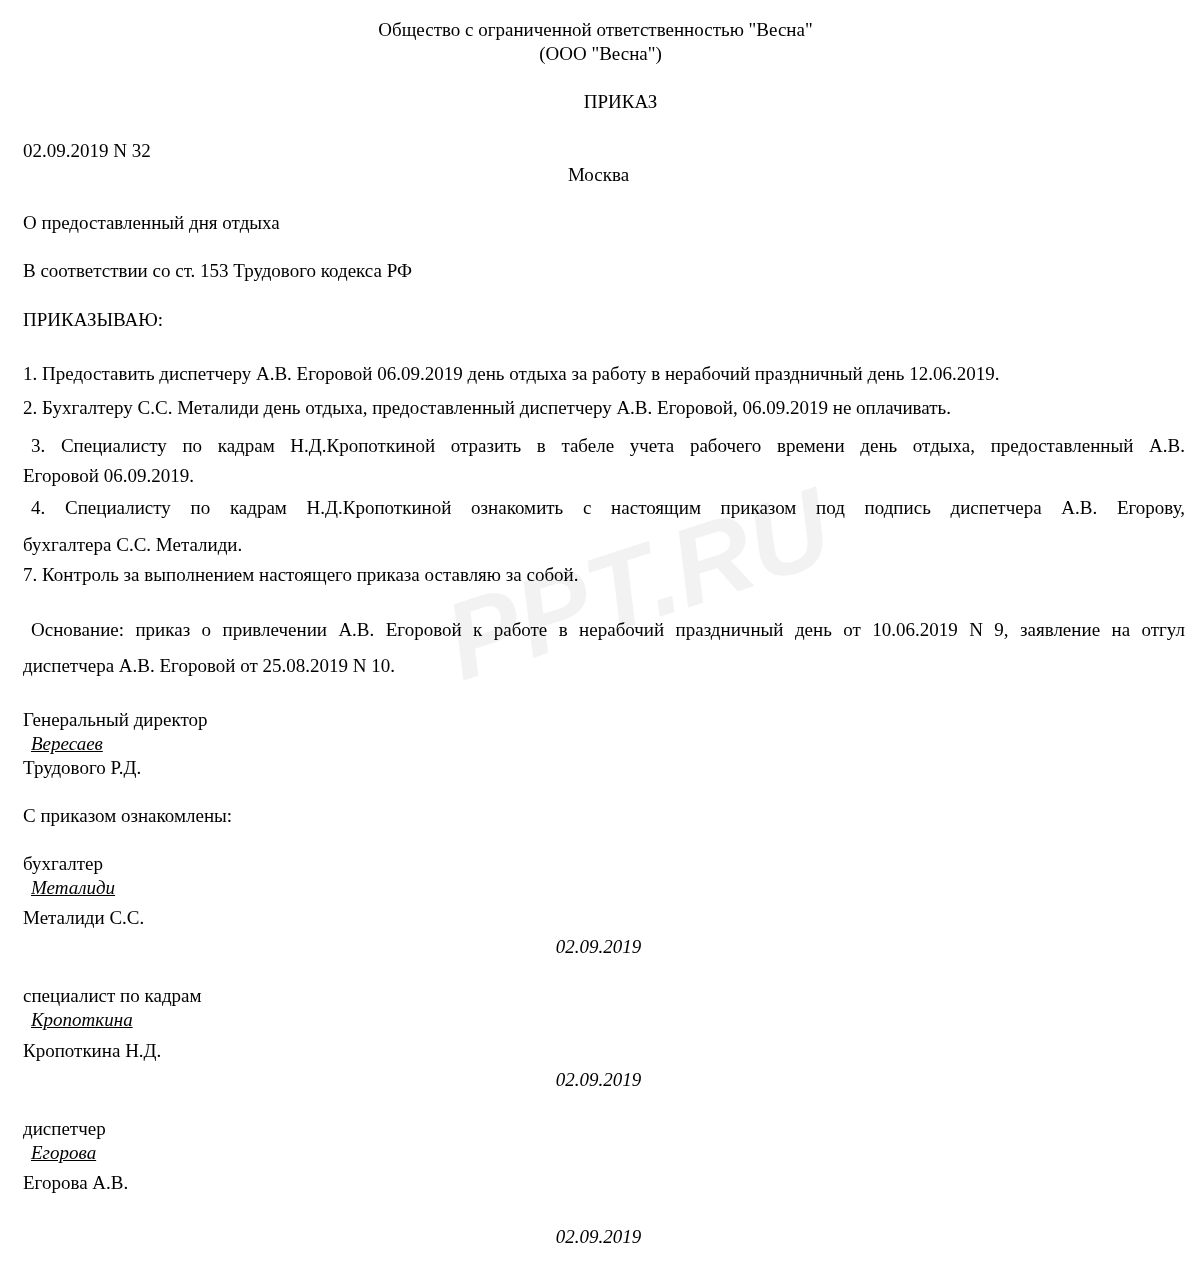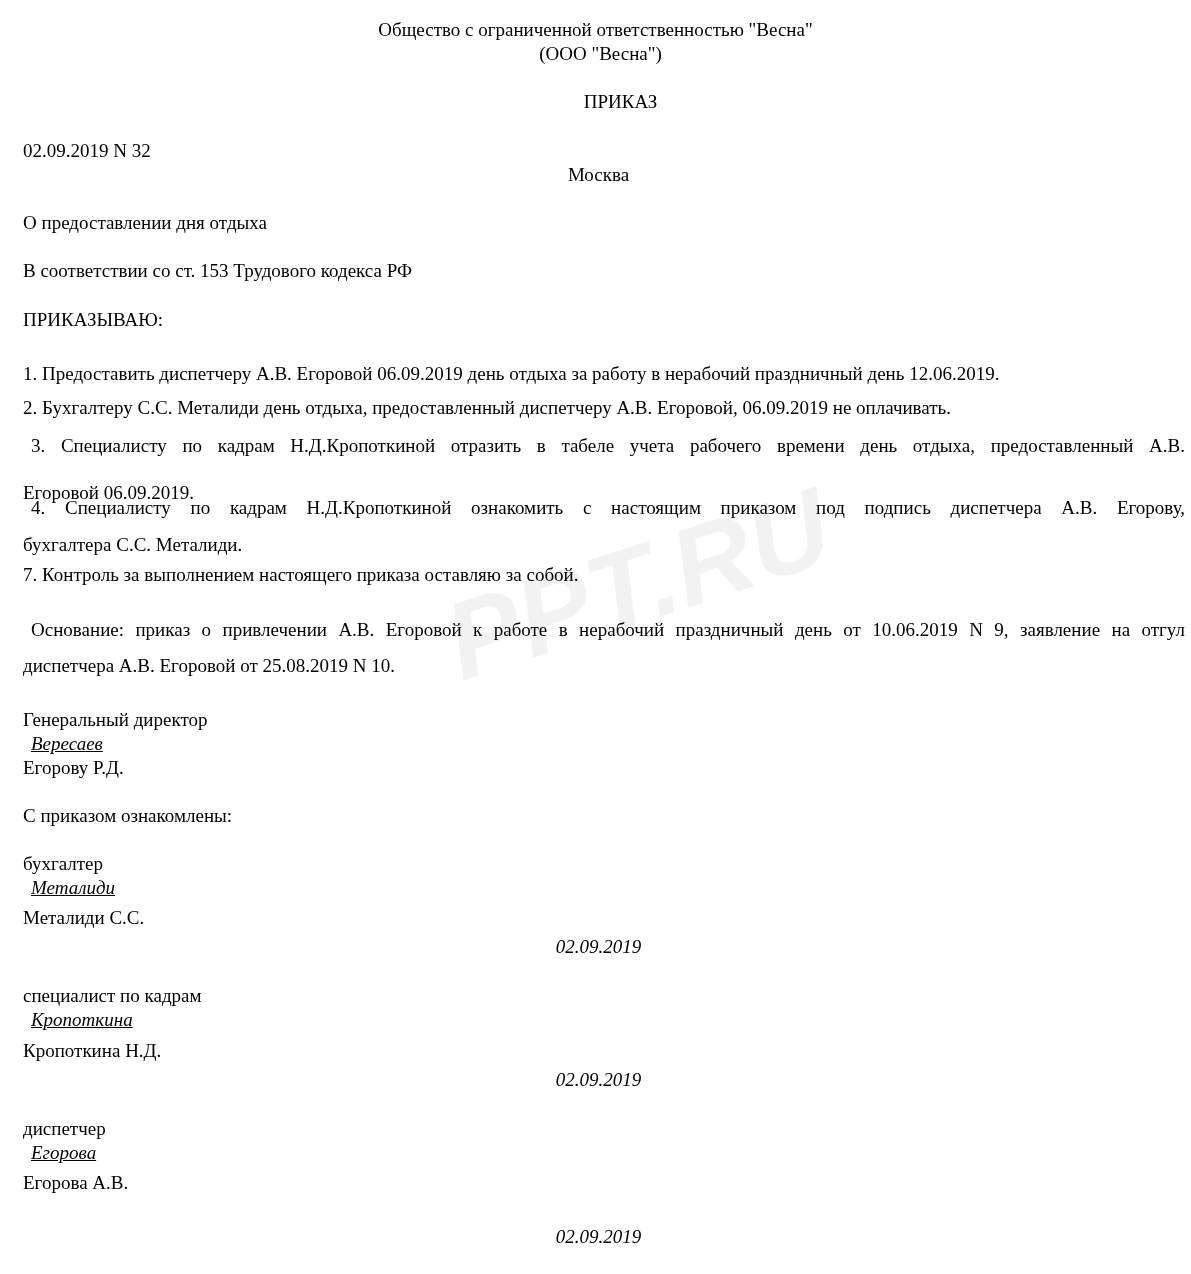--- a/index.html
+++ b/index.html
@@ -25,38 +25,38 @@
 <body>
 
 <div class="watermark">PPT.RU</div>
 
 <div class="abs center" style="top:18px">Общество с ограниченной ответственностью "Весна"</div>
 <div class="abs center" style="top:42px; left:5px">(ООО "Весна")</div>
 <div class="abs center" style="top:90px; left:25px">ПРИКАЗ</div>
 <div class="abs left" style="top:139px">02.09.2019 N 32</div>
 <div class="abs center" style="top:163px; left:3px">Москва</div>
 
-<div class="abs left" style="top:211px">О предоставлении дня отдыха</div>
+<div class="abs left" style="top:211px">О предоставленный дня отдыха</div>
 <div class="abs left" style="top:259px">В соответствии со ст. 153 Трудового кодекса РФ</div>
 <div class="abs left" style="top:308px">ПРИКАЗЫВАЮ:</div>
 
 <div class="abs left" style="top:362px">1. Предоставить диспетчеру А.В.  Егоровой 06.09.2019 день отдыха за работу в нерабочий праздничный день 12.06.2019.</div>
 <div class="abs left" style="top:396px">2. Бухгалтеру С.С.  Металиди день отдыха, предоставленный диспетчеру А.В.  Егоровой, 06.09.2019 не оплачивать.</div>
 <div class="abs just" style="top:434px">3. Специалисту по кадрам Н.Д.Кропоткиной отразить в табеле учета рабочего времени день отдыха, предоставленный А.В.</div>
-<div class="abs left" style="top:481px">Егоровой 06.09.2019.</div>
+<div class="abs left" style="top:464px">Егоровой 06.09.2019.</div>
 <div class="abs just" style="top:496px">4. Специалисту по кадрам Н.Д.Кропоткиной ознакомить с настоящим приказом под подпись диспетчера А.В.  Егорову,</div>
 <div class="abs left" style="top:533px">бухгалтера С.С.  Металиди.</div>
 <div class="abs left" style="top:563px">7. Контроль за выполнением настоящего приказа оставляю за собой.</div>
 
 <div class="abs just" style="top:618px">Основание: приказ о привлечении А.В.  Егоровой к работе в нерабочий праздничный день от 10.06.2019 N 9, заявление на отгул</div>
 <div class="abs left" style="top:654px">диспетчера А.В.  Егоровой от 25.08.2019 N 10.</div>
 
 <div class="abs left" style="top:708px">Генеральный директор</div>
 <div class="abs left sig" style="top:732px">Вересаев</div>
-<div class="abs left" style="top:756px">Егорову Р.Д.</div>
+<div class="abs left" style="top:756px">Трудового Р.Д.</div>
 
 <div class="abs left" style="top:804px">С приказом ознакомлены:</div>
 
 <div class="abs left" style="top:852px">бухгалтер</div>
 <div class="abs left sig" style="top:876px">Металиди</div>
 <div class="abs left" style="top:906px">Металиди С.С.</div>
 <div class="abs date" style="top:935px">02.09.2019</div>
 
 <div class="abs left" style="top:984px">специалист по кадрам</div>
 <div class="abs left sig" style="top:1008px">Кропоткина</div>

